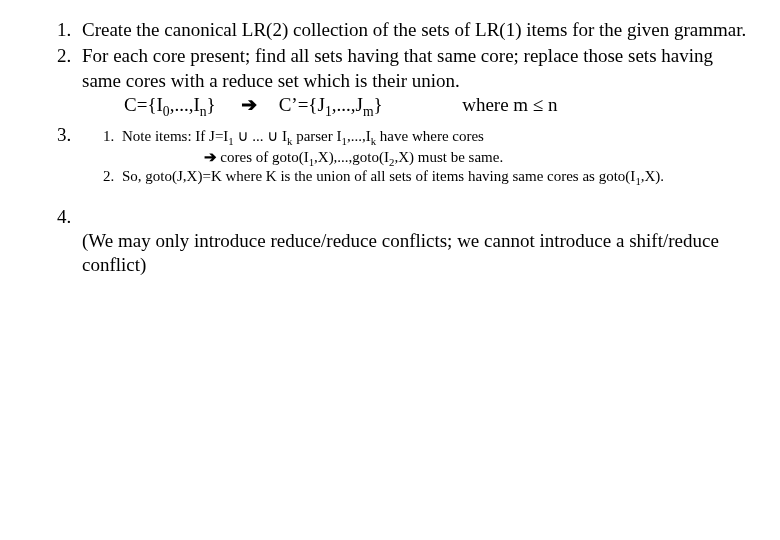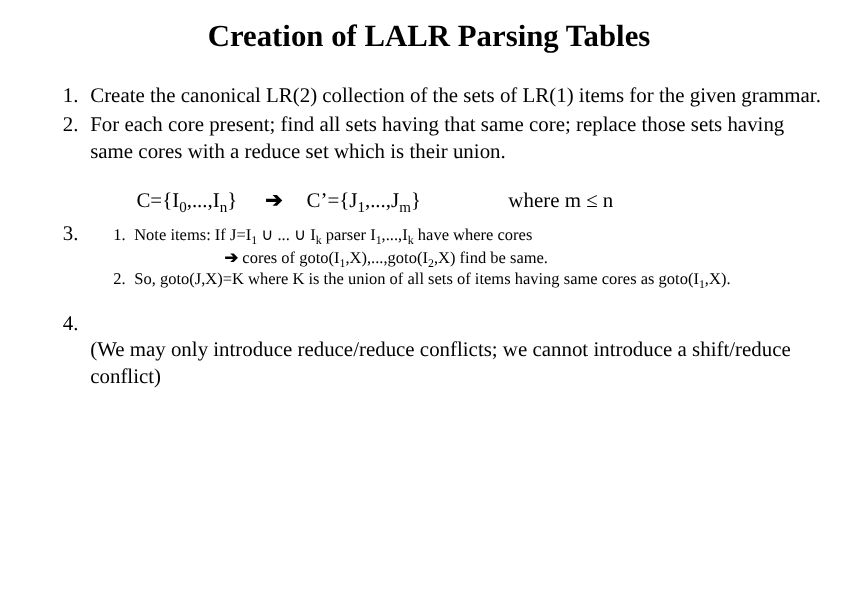--- a/index.html
+++ b/index.html
@@ -26,21 +26,20 @@
     line-height: 1.28;
     margin: 0;
     padding-left: 48px;
   }
   ol.main > li {
     margin-bottom: 2px;
     padding-left: 6px;
   }
   .indent-line {
     padding-left: 42px;
-    margin-top: 20px;
   }
   .sub {
     font-size: 15px;
     line-height: 1.3;
     margin: 6px 0 4px 0;
     padding-left: 36px;
     list-style: decimal;
   }
   .sub li {
     margin-bottom: 0px;
@@ -58,21 +57,20 @@
   .sp { display:inline-block; }
   .gap-above {
     margin-top: 18px;
   }
 </style>
 </head>
 <body>
 
 <div class="page">
 
-  <h1 class="title">Creation of LALR Parsing Tables</h1>
 
   <ol class="main">
 
     <li>
       <span>Create the canonical LR(2) collection of the sets of LR(1) items for the given grammar.</span>
     </li>
 
     <li>
       <span>For each core present; find all sets having that same core; replace those sets having same cores with a reduce set which is their union.</span>
       <div class="indent-line">
@@ -85,21 +83,21 @@
         <span>where m ≤ n</span>
       </div>
     </li>
 
     <li>
 
       <ol class="sub">
         <li>
           <span>Note items:  If  J=I</span><sub>1</sub><span> ∪ ... ∪ I</span><sub>k</sub><span>  parser I</span><sub>1</sub><span>,...,I</span><sub>k</sub><span> have where cores</span>
           <div style="padding-left:82px;">
-            <span class="arrow">➔</span><span> cores of goto(I</span><sub>1</sub><span>,X),...,goto(I</span><sub>2</sub><span>,X) find be same.</span>
+            <span class="arrow">➔</span><span> cores of goto(I</span><sub>1</sub><span>,X),...,goto(I</span><sub>2</sub><span>,X) must be same.</span>
           </div>
         </li>
         <li>
           <span>So, goto(J,X)=K  where K is the union of all sets of items having same cores as goto(I</span><sub>1</sub><span>,X).</span>
         </li>
       </ol>
     </li>
 
     <li class="gap-above">
       <br>

